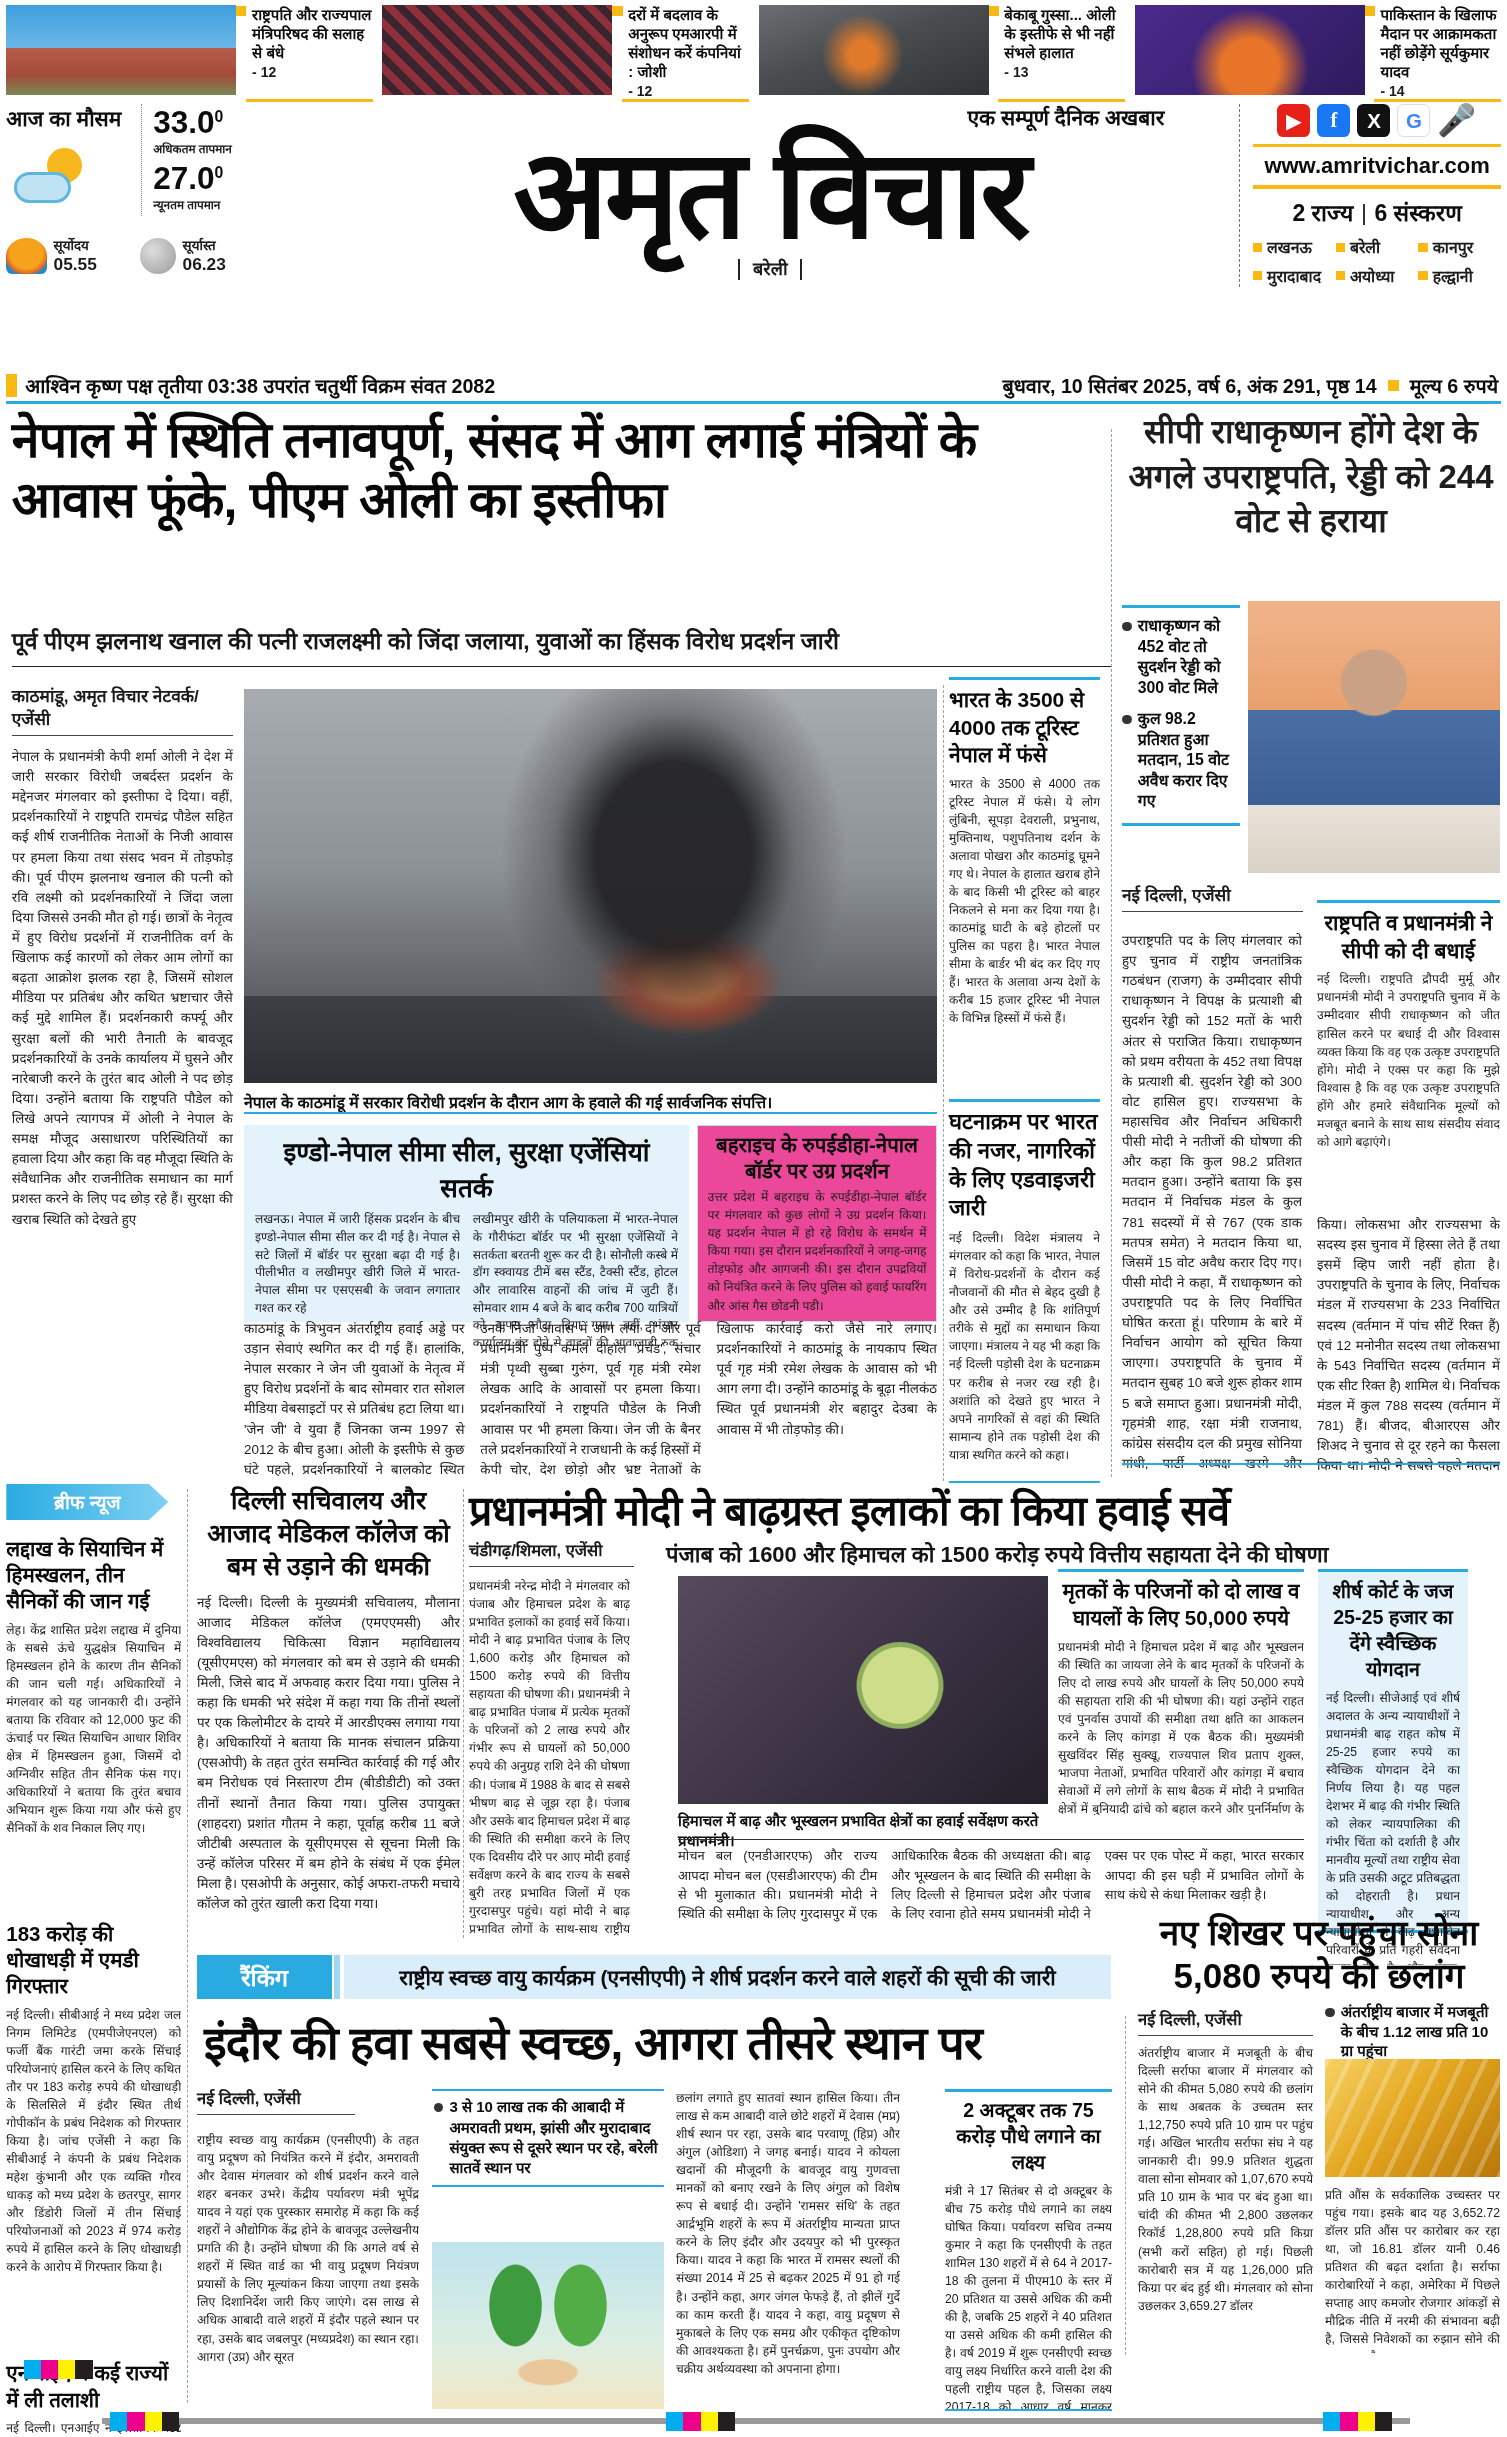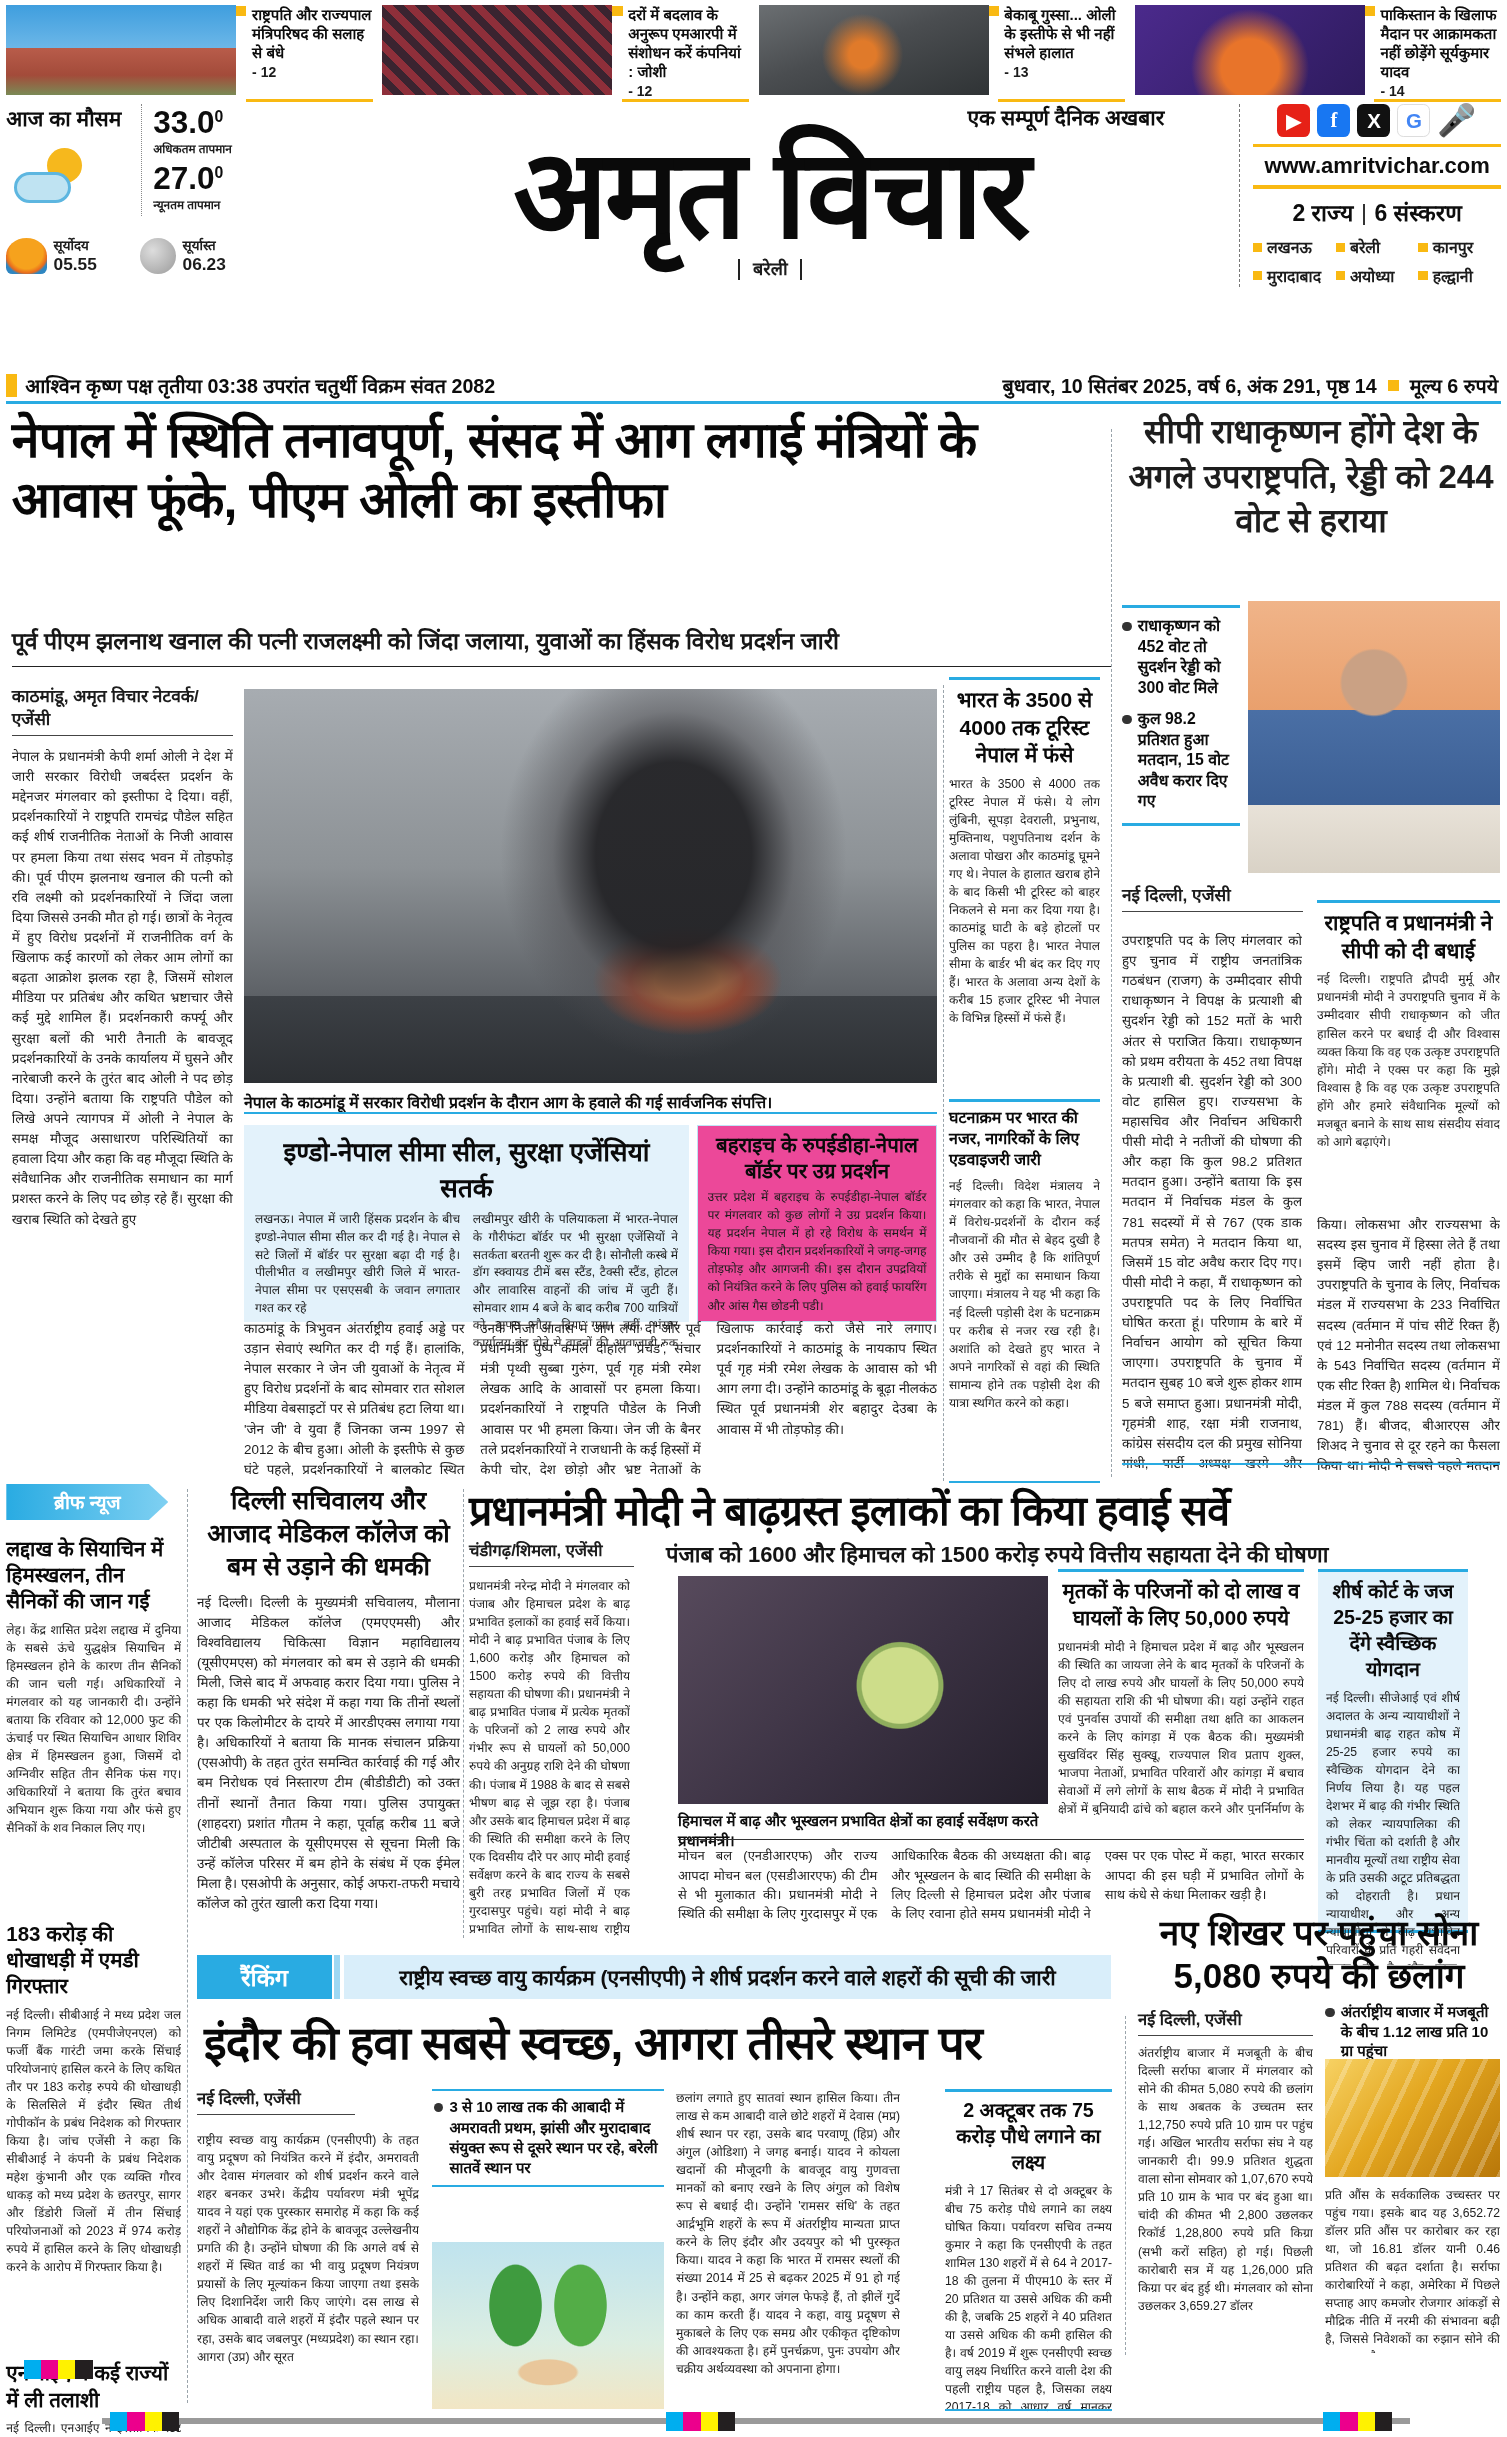--- a/index.html
+++ b/index.html
@@ -78,23 +78,23 @@
   .lead-dateline{position:absolute;left:11.8px;top:684px;width:221px;}
   .lead-col1{position:absolute;left:11.8px;top:747px;width:221px;height:725px;}
   .lead-photo{position:absolute;left:244px;top:689px;width:693px;height:394px;background:
       radial-gradient(ellipse 173px 205px at 62% 42%,rgba(35,35,38,.95) 0 45%,rgba(80,80,84,.55) 70%,rgba(0,0,0,0) 100%),
       radial-gradient(ellipse 95px 55px at 64% 74%,#e8742a 0 35%,#b3401f 60%,rgba(0,0,0,0) 100%),
       linear-gradient(180deg,#a7acb1 0%,#8d9296 45%,#5d6166 78%,#3c4045 78%,#2c2f33 100%);}
   .lead-caption{position:absolute;left:244px;top:1091px;width:693px;font-size:15.8px;font-weight:700;color:#0d0d0d;}
   .side-box{position:absolute;}
   .box-bar{height:3.2px;background:var(--cyan);margin-bottom:6.3px;}
   .tourists{left:949px;top:677px;width:151px;height:416px;}
-  .tourists-title{font-size:21px;font-weight:900;text-align:center;line-height:1.3;color:#0a0a0a;margin-bottom:6.3px;}
+  .tourists-title{font-size:21px;font-weight:900;text-align:left;line-height:1.3;color:#0a0a0a;margin-bottom:6.3px;}
   .advisory{left:949px;top:1099px;width:151px;height:384px;}
-  .advisory-title{font-size:16px;font-weight:900;line-height:1.3;color:#0a0a0a;margin-bottom:6.3px;}
+  .advisory-title{font-size:22px;font-weight:900;line-height:1.3;color:#0a0a0a;margin-bottom:6.3px;}
   .indo-box{position:absolute;left:244px;top:1125px;width:445px;height:197px;background:var(--box-blue);padding:7.9px 11px;}
   .indo-title{font-size:26px;font-weight:900;text-align:center;color:#0a0a0a;margin-bottom:6.3px;}
   .indo-cols{display:flex;gap:12.6px;}
   .indo-col{flex:1;font-size:12.2px;line-height:1.45;overflow:hidden;height:135px;}
   .bah-box{position:absolute;left:697px;top:1125px;width:240px;height:197px;background:#ec4899;border:1.6px solid #bfe3f5;padding:6.3px 9.5px;}
   .bah-title{font-size:20.5px;font-weight:900;text-align:center;line-height:1.25;color:#0a0a0a;margin-bottom:4.7px;}
   .lead-bottom{position:absolute;left:244px;top:1319px;width:693px;height:180px;column-count:3;column-gap:15.8px;font-size:13.4px;line-height:1.5;overflow:hidden;}
   
   .vp{position:absolute;left:1122px;top:410px;width:378px;height:1071px;}
   .vp-headline{font-size:33px;font-weight:900;text-align:center;line-height:1.35;color:#1d1d1d;}

